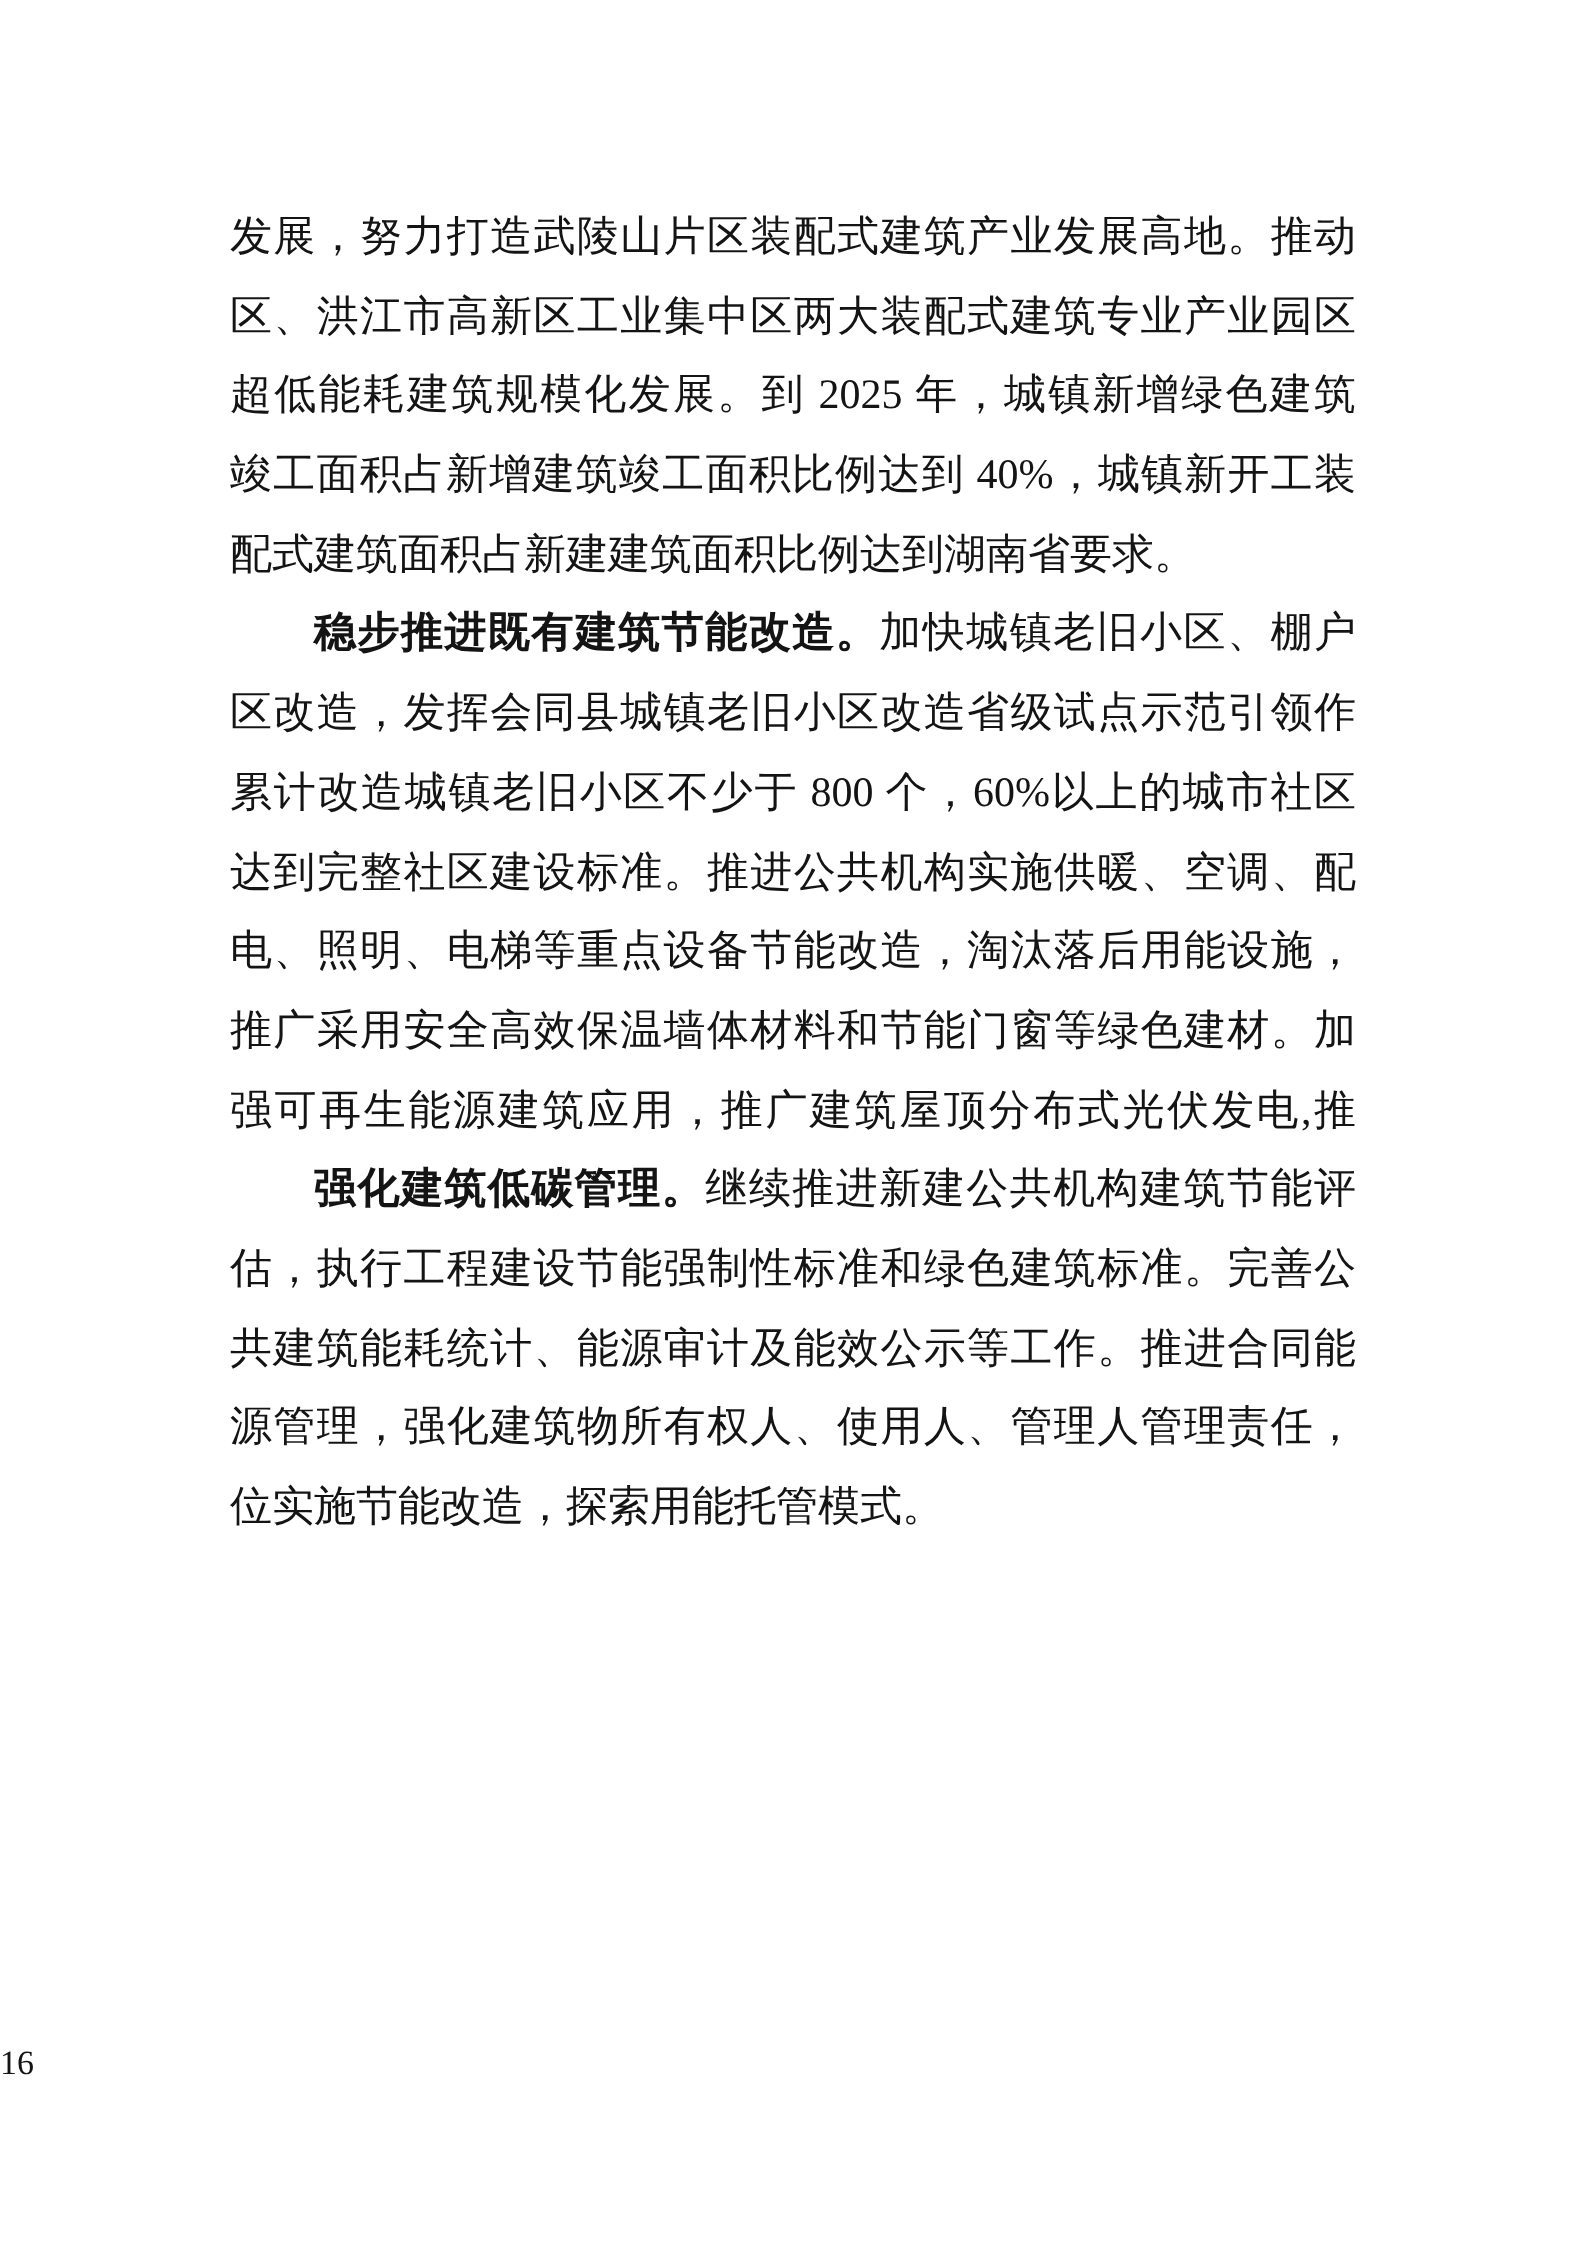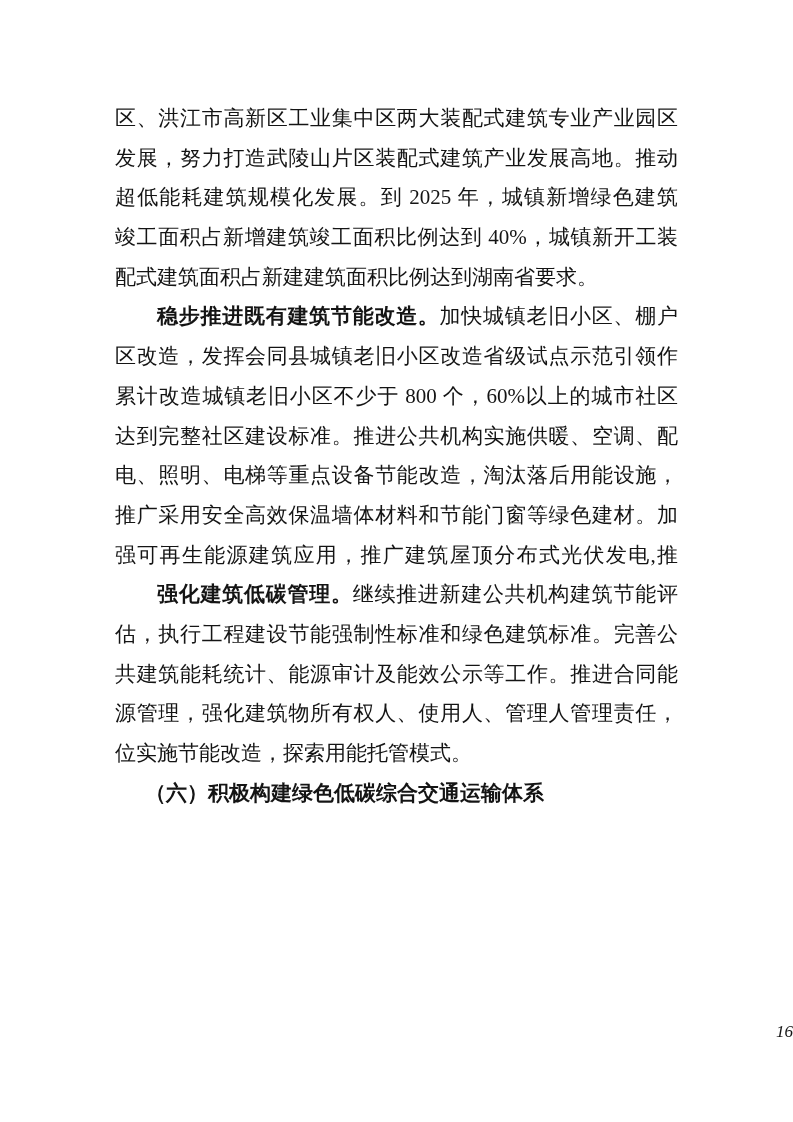--- a/index.html
+++ b/index.html
@@ -44,52 +44,50 @@
   }
   .line.heading {
     font-weight: 700;
     text-indent: 30px;
   }
   .page-number {
     position: absolute;
     top: 1021px;
     left: 0;
     width: 100%;
-    text-align: right;
+    text-align: left;
     font-size: 17px;
     line-height: 22px;
     font-family: "Liberation Serif", serif;
     color: #141414;
-    font-style: italic;
   }
 </style>
 </head>
 <body>
 
 <div class="page">
   <div class="content">
 
+    <div class="line"><span>发展，努力打造武陵山片区装配式建筑产业发展高地。推动</span></div>
     <div class="line"><span>区、洪江市高新区工业集中区两大装配式建筑专业产业园区</span></div>
-    <div class="line"><span>发展，努力打造武陵山片区装配式建筑产业发展高地。推动</span></div>
     <div class="line"><span>超低能耗建筑规模化发展。到 2025 年，城镇新增绿色建筑</span></div>
     <div class="line"><span>竣工面积占新增建筑竣工面积比例达到 40%，城镇新开工装</span></div>
     <div class="line para-end"><span>配式建筑面积占新建建筑面积比例达到湖南省要求。</span></div>
 
     <div class="line indent"><span class="bold-lead">稳步推进既有建筑节能改造。</span><span>加快城镇老旧小区、棚户</span></div>
     <div class="line"><span>区改造，发挥会同县城镇老旧小区改造省级试点示范引领作</span></div>
     <div class="line"><span>累计改造城镇老旧小区不少于 800 个，60%以上的城市社区</span></div>
     <div class="line"><span>达到完整社区建设标准。推进公共机构实施供暖、空调、配</span></div>
     <div class="line"><span>电、照明、电梯等重点设备节能改造，淘汰落后用能设施，</span></div>
     <div class="line"><span>推广采用安全高效保温墙体材料和节能门窗等绿色建材。加</span></div>
     <div class="line"><span>强可再生能源建筑应用，推广建筑屋顶分布式光伏发电,推</span></div>
 
     <div class="line indent"><span class="bold-lead">强化建筑低碳管理。</span><span>继续推进新建公共机构建筑节能评</span></div>
     <div class="line"><span>估，执行工程建设节能强制性标准和绿色建筑标准。完善公</span></div>
     <div class="line"><span>共建筑能耗统计、能源审计及能效公示等工作。推进合同能</span></div>
     <div class="line"><span>源管理，强化建筑物所有权人、使用人、管理人管理责任，</span></div>
     <div class="line para-end"><span>位实施节能改造，探索用能托管模式。</span></div>
 
-    <div class="line indent heading para-end"><span>（六）积极构建绿色低碳综合交通运输体系</span></div>
 
   </div>
 
   <div class="page-number">16</div>
 </div>
 
 </body></html>

